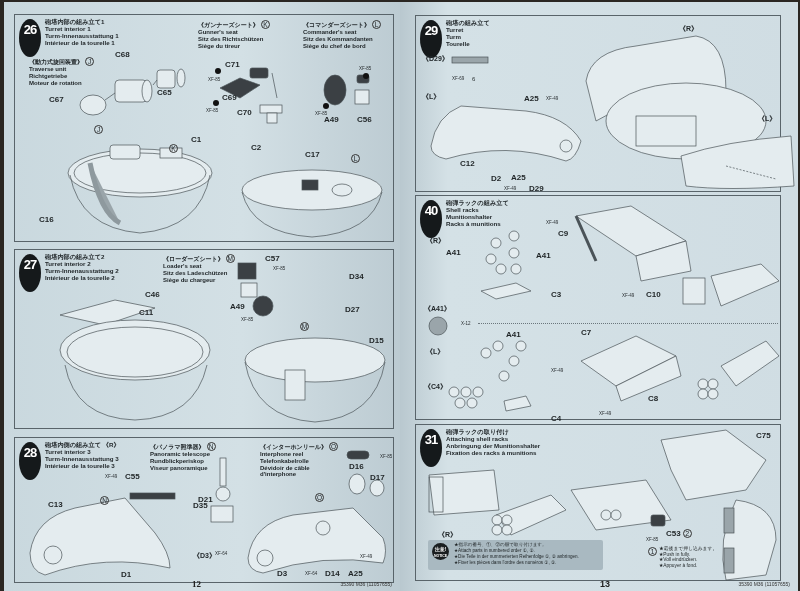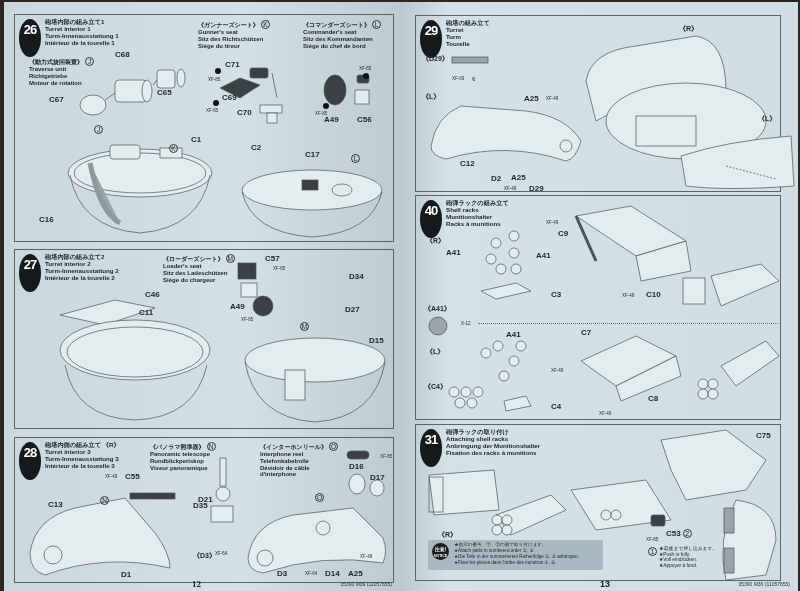--- a/index.html
+++ b/index.html
@@ -324,21 +324,21 @@
       <polygon points="28,60 50,55 55,65 30,70" class="fill-light"></polygon>
     </svg>
     <div class="sub" style="left:8px;top:188px;font-size:7px;">《C4》</div>
     <svg class="draw" style="left:28px;top:188px;" width="45" height="25">
       <circle cx="10" cy="8" r="5" class="fill-light"></circle>
       <circle cx="22" cy="8" r="5" class="fill-light"></circle>
       <circle cx="34" cy="8" r="5" class="fill-light"></circle>
       <circle cx="16" cy="19" r="5" class="fill-light"></circle>
       <circle cx="28" cy="19" r="5" class="fill-light"></circle>
     </svg>
-    <div class="label" style="left:135px;top:206px;text-align:right;">C4</div>
+    <div class="label" style="left:135px;top:218px;text-align:right;">C4</div>
     <svg class="draw" style="left:160px;top:135px;" width="110" height="70">
       <polygon points="5,30 60,5 100,25 40,55" class="fill-light"></polygon>
       <polygon points="40,55 100,25 105,45 45,70" class="fill-light"></polygon>
     </svg>
     <div class="label" style="left:165px;top:132px;">C7</div>
     <div class="xf" style="left:135px;top:172px;">XF-49</div>
     <div class="label" style="left:232px;top:198px;">C8</div>
     <div class="xf" style="left:183px;top:215px;">XF-49</div>
     <svg class="draw" style="left:275px;top:140px;" width="90" height="70">
       <polygon points="30,30 75,5 88,20 45,50" class="fill-light"></polygon>

